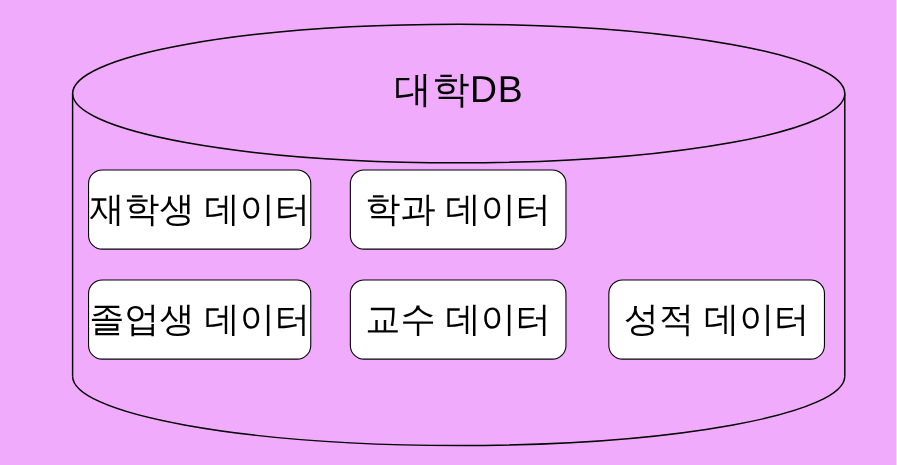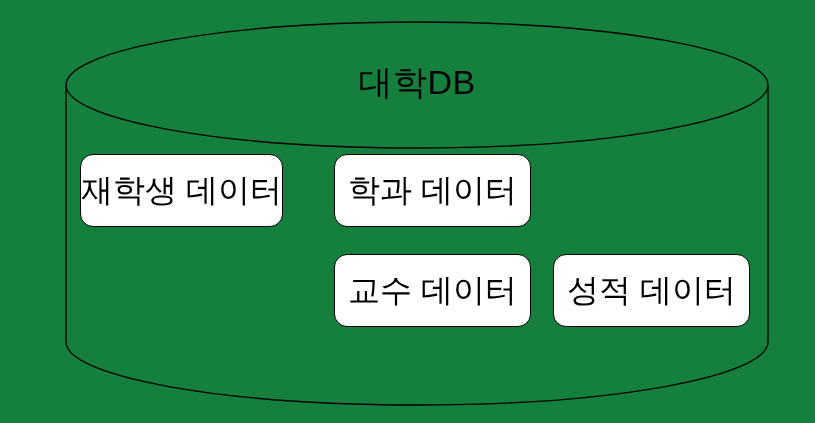--- a/index.html
+++ b/index.html
@@ -5,21 +5,21 @@
   html, body {
     margin: 0;
     padding: 0;
     background: #ffffff;
     font-family: "Liberation Sans", "DejaVu Sans", sans-serif;
   }
   .stage {
     position: relative;
     width: 815px;
     height: 423px;
-    background: #15803d;
+    background: #f0abfc;
     overflow: hidden;
   }
   .cylinder-svg {
     position: absolute;
     left: 0;
     top: 0;
     width: 815px;
     height: 423px;
   }
   .db-title {
@@ -46,21 +46,21 @@
     display: flex;
     align-items: center;
     justify-content: center;
     font-size: 32px;
     color: #000000;
     white-space: nowrap;
   }
   .row1 { top: 154px; }
   .row2 { top: 254px; }
   .col1 { left: 80px;  width: 203px; }
-  .col2 { left: 318px; width: 197px; margin-left: 16px; }
+  .col2 { left: 318px; width: 197px; }
   .col3 { left: 553px; width: 197px; }
 </style>
 </head>
 <body>
 
 <div class="stage">
 
   <svg class="cylinder-svg" viewBox="0 0 815 423" xmlns="http://www.w3.org/2000/svg">
     <ellipse cx="417" cy="85" rx="351" ry="63" fill="none" stroke="#000000" stroke-width="1.3"></ellipse>
     <line x1="66" y1="85" x2="66" y2="342" stroke="#000000" stroke-width="1.3"></line>
@@ -68,18 +68,19 @@
     <path d="M 66 342 A 351 63 0 0 0 768 342" fill="none" stroke="#000000" stroke-width="1.3"></path>
   </svg>
 
   <div class="db-title">대학DB</div>
 
   <div class="data-box row1 col1">재학생 데이터</div>
 
   <div class="data-box row1 col2">학과 데이터</div>
 
 
+  <div class="data-box row2 col1">졸업생 데이터</div>
 
   <div class="data-box row2 col2">교수 데이터</div>
 
   <div class="data-box row2 col3">성적 데이터</div>
 
 </div>
 
 </body></html>

